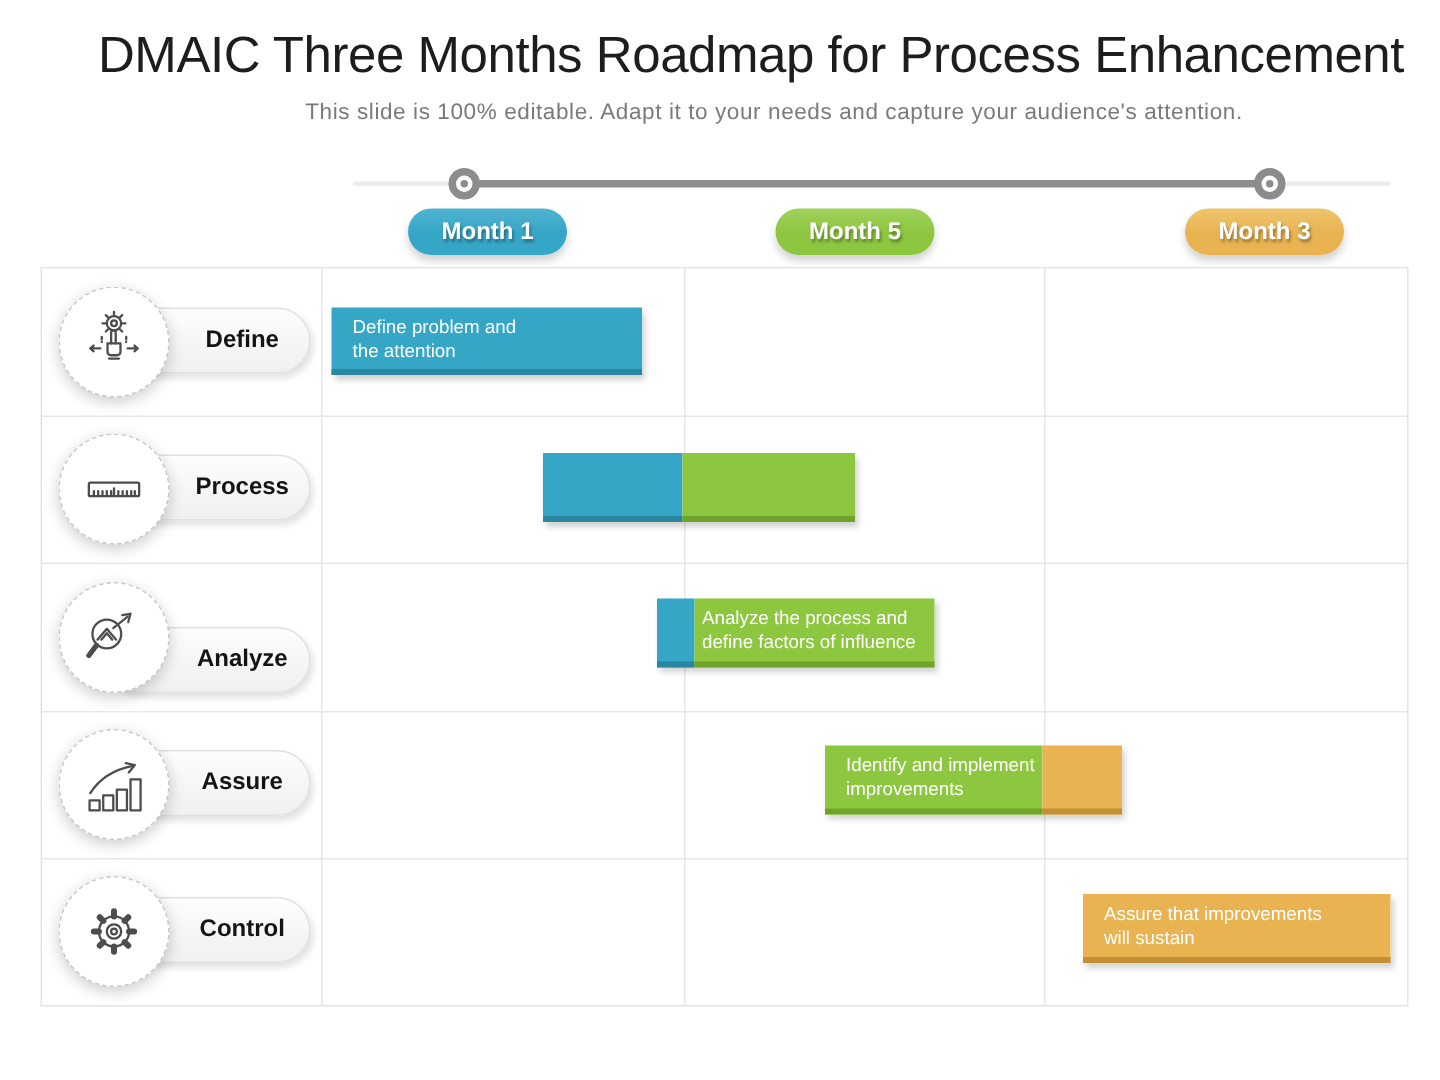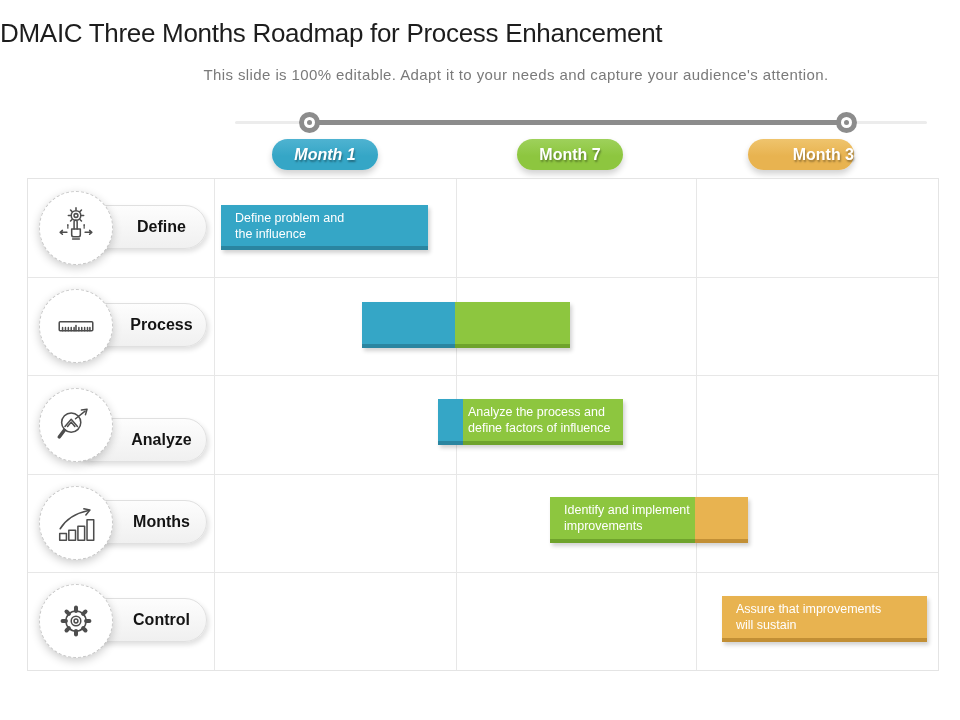--- a/index.html
+++ b/index.html
@@ -2,39 +2,39 @@
 <html><head>
 <meta charset="utf-8">
 <style>
   html,body{margin:0;padding:0;}
   body{
     width:960px;height:720px;background:#ffffff;position:relative;overflow:hidden;
     font-family:"Liberation Sans", sans-serif;
   }
   .abs{position:absolute;}
   
-  .title{top:18px;left:0;width:936px;text-align:left;font-size:26px;color:#1d1d1d;letter-spacing:-0.3px;}
+  .title{top:18px;left:0;width:936px;text-align:right;font-size:34px;color:#1d1d1d;letter-spacing:-0.3px;}
   .subtitle{top:66px;left:0;width:960px;text-align:center;font-size:15px;color:#7a7a7a;letter-spacing:0.4px;padding-left:36px;}
   
   .tl-light{left:235px;top:121px;width:692px;height:3px;background:#ececec;border-radius:2px;}
   .tl-main{left:308px;top:120px;width:541px;height:5px;background:#8c8c8c;border-radius:3px;}
   .tl-dot{width:21px;height:21px;border-radius:50%;background:#8c8c8c;display:flex;align-items:center;justify-content:center;}
   .tl-dot .ring{width:11px;height:11px;border-radius:50%;background:#ffffff;display:flex;align-items:center;justify-content:center;}
   .tl-dot .core{width:5px;height:5px;border-radius:50%;background:#8c8c8c;}
   .dot1{left:299px;top:112px;}
   .dot2{left:836px;top:112px;}
   
   .month-pill{
     top:139px;width:106px;height:31px;border-radius:16px;color:#fff;font-weight:bold;font-size:16px;
     text-align:center;line-height:31px;text-shadow:1px 2px 2px rgba(0,0,0,0.35);
     box-shadow:0 4px 6px rgba(0,0,0,0.18);
   }
-  .m1{left:272px;background:linear-gradient(#4fb3d1 0%,#35a6c6 55%);font-style:italic;}
+  .m1{left:272px;background:linear-gradient(#4fb3d1 0%,#35a6c6 55%);}
   .m2{left:517px;background:linear-gradient(#9ed15b 0%,#8dc63f 55%);}
-  .m3{left:748px;background:linear-gradient(#efc46d 0%,#e8b350 55%);text-align:right;}
+  .m3{left:790px;background:linear-gradient(#efc46d 0%,#e8b350 55%);}
   
   .grid{left:27px;top:178px;width:910px;height:491px;border:1px solid #e4e4e4;}
   .vline{position:absolute;top:0;bottom:0;width:1px;background:#e7e7e7;}
   .hline{position:absolute;left:0;right:0;height:1px;background:#e7e7e7;}
   
   .phase-circle{
     width:72px;height:72px;border-radius:50%;background:#ffffff;border:1px dashed #c9c9c9;
     box-shadow:0 3px 10px rgba(0,0,0,0.20);display:flex;align-items:center;justify-content:center;z-index:3;
   }
   .phase-pill{
@@ -71,21 +71,21 @@
       <div class="core"></div>
     </div>
   </div>
 <div class="abs tl-dot dot2">
     <div class="ring">
       <div class="core"></div>
     </div>
   </div>
 
 <div class="abs month-pill m1">Month 1</div>
-<div class="abs month-pill m2">Month 7</div>
+<div class="abs month-pill m2">Month 5</div>
 <div class="abs month-pill m3">Month 3</div>
 
 <div class="abs grid">
   <div class="vline" style="left:186px"></div>
   <div class="vline" style="left:428px"></div>
   <div class="vline" style="left:668px"></div>
   <div class="hline" style="top:98px"></div>
   <div class="hline" style="top:196px"></div>
   <div class="hline" style="top:295px"></div>
   <div class="hline" style="top:393px"></div>
@@ -103,21 +103,21 @@
     <path d="M19.5 25 h9 v6 a2.2 2.2 0 0 1 -2.2 2.2 h-4.6 a2.2 2.2 0 0 1 -2.2 -2.2 z"></path>
     <path d="M20.5 35.5 h7"></path>
     <path d="M14.5 28.5 H7.5 M7.5 28.5 l2.3 -2 M7.5 28.5 l2.3 2"></path>
     <path d="M33.5 28.5 H40.5 M40.5 28.5 l-2.3 -2 M40.5 28.5 l-2.3 2"></path>
     <path d="M15.5 20.5 v3.5 M32.5 20.5 v3.5" stroke-dasharray="1.6 1.6"></path>
   </svg>
 </div>
 <div class="abs bar" style="left:221px;top:205px;width:207px;height:45px">
   <div class="seg blue" style="width:207px"></div>
   <div class="bar-text">Define problem and
-the influence</div>
+the attention</div>
 </div>
 
 <div class="abs phase-pill" style="top:303px">
   <span>Process</span>
 </div>
 <div class="abs phase-circle" style="left:39px;top:289px">
   <svg class="icon" viewBox="0 0 48 48">
     <rect x="6.5" y="19.5" width="35" height="9.5" rx="1"></rect>
     <path d="M10 29 v-3.5 M13 29 v-3.5 M16 29 v-3.5 M19 29 v-3.5 M22 29 v-3.5 M24 29 v-5.5 M27 29 v-3.5 M30 29 v-3.5 M33 29 v-3.5 M36 29 v-3.5 M38.5 29 v-3.5"></path>
   </svg>
@@ -141,21 +141,21 @@
   </svg>
 </div>
 <div class="abs bar" style="left:438px;top:399px;width:185px;height:46px">
   <div class="seg blue" style="width:27px"></div>
   <div class="seg green" style="width:172px"></div>
   <div class="bar-text" style="left:30px">Analyze the process and
 define factors of influence</div>
 </div>
 
 <div class="abs phase-pill" style="top:500px">
-  <span>Months</span>
+  <span>Assure</span>
 </div>
 <div class="abs phase-circle" style="left:39px;top:486px">
   <svg class="icon" viewBox="0 0 48 48">
     <rect x="7" y="35" width="7" height="7"></rect>
     <rect x="16.5" y="31.5" width="7" height="10.5"></rect>
     <rect x="26" y="27.5" width="7" height="14.5"></rect>
     <rect x="35.5" y="20.5" width="7" height="21.5"></rect>
     <path d="M7.5 30 C 15 18 27 13 37 11"></path>
     <path d="M38.5 10.5 l-6.3 -1.3 M38.5 10.5 l-4.2 5.1"></path>
   </svg>

